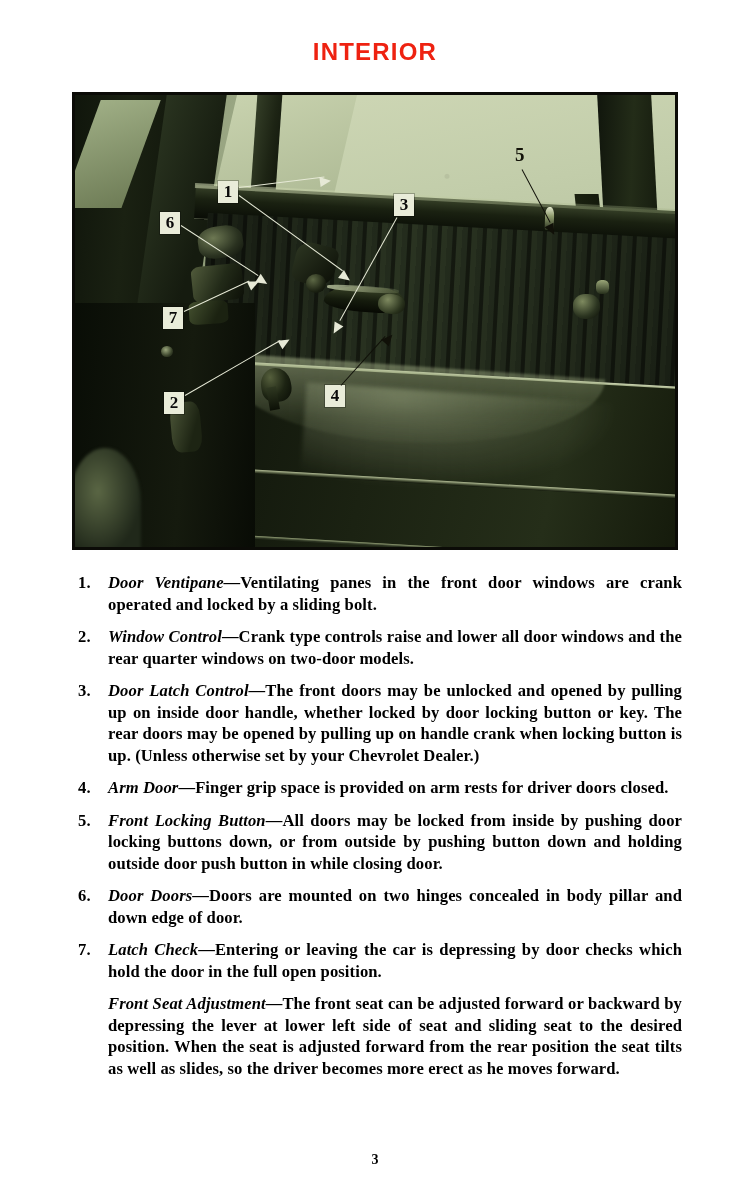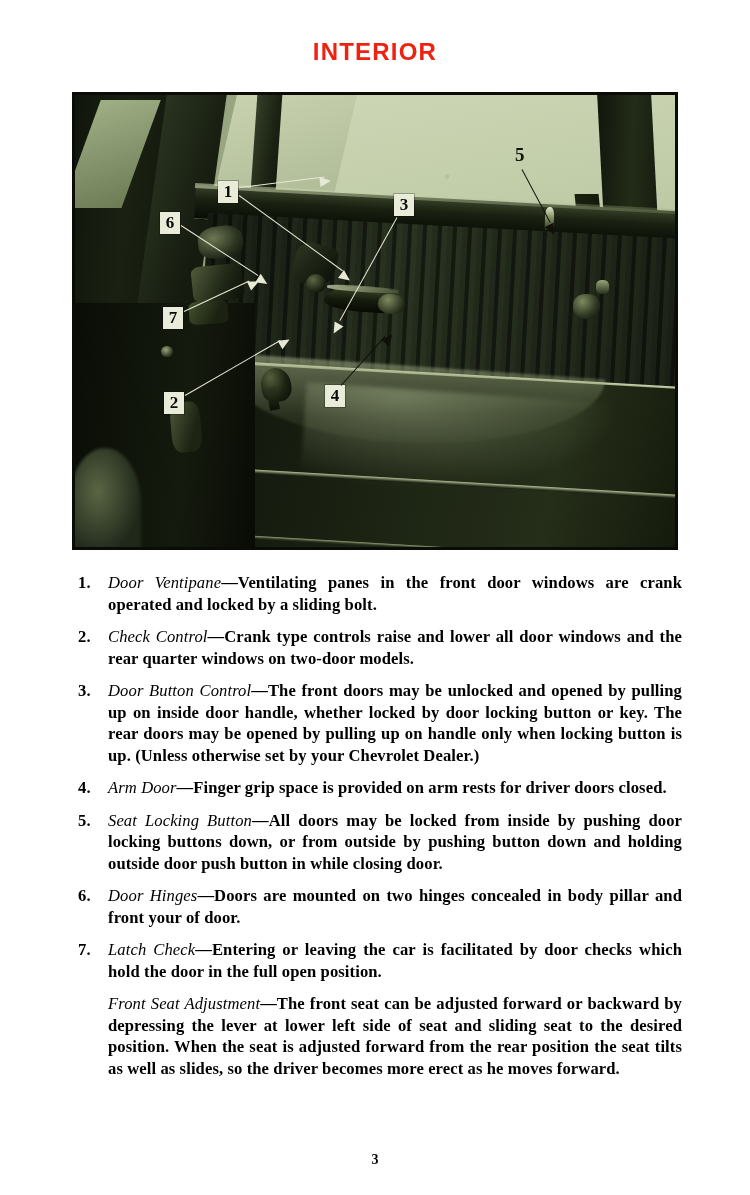--- a/index.html
+++ b/index.html
@@ -374,21 +374,21 @@
   .item-num {
     position: absolute;
     left: 0;
     top: 0;
     width: 22px;
     text-align: left;
     font-weight: bold;
   }
   .item-term {
     font-style: italic;
-    font-weight: normal;
+    font-weight: bold;
   }
   .item.no-num { padding-left: 30px; }
 
   
   .page-number {
     position: absolute;
     left: 0;
     top: 1152px;
     width: 750px;
     text-align: center;
@@ -484,41 +484,41 @@
   </div>
 </div>
 
 <div class="body-text">
 
   <div class="item">
     <span class="item-num">1.</span><span class="item-term">Door Ventipane</span><span>—</span><span>Ventilating panes in the front door windows are crank operated and locked by a sliding bolt.</span>
   </div>
 
   <div class="item">
-    <span class="item-num">2.</span><span class="item-term">Check Control</span><span>—</span><span>Crank type controls raise and lower all door windows and the rear quarter windows on two-door models.</span>
-  </div>
-
-  <div class="item">
-    <span class="item-num">3.</span><span class="item-term">Door Button Control</span><span>—</span><span>The front doors may be unlocked and opened by pulling up on inside door handle, whether locked by door locking button or key. The rear doors may be opened by pulling up on handle only when locking button is up. (Unless otherwise set by your Chevrolet Dealer.)</span>
+    <span class="item-num">2.</span><span class="item-term">Window Control</span><span>—</span><span>Crank type controls raise and lower all door windows and the rear quarter windows on two-door models.</span>
+  </div>
+
+  <div class="item">
+    <span class="item-num">3.</span><span class="item-term">Door Latch Control</span><span>—</span><span>The front doors may be unlocked and opened by pulling up on inside door handle, whether locked by door locking button or key. The rear doors may be opened by pulling up on handle crank when locking button is up. (Unless otherwise set by your Chevrolet Dealer.)</span>
   </div>
 
   <div class="item">
     <span class="item-num">4.</span><span class="item-term">Arm Door</span><span>—</span><span>Finger grip space is provided on arm rests for driver doors closed.</span>
   </div>
 
   <div class="item">
-    <span class="item-num">5.</span><span class="item-term">Seat Locking Button</span><span>—</span><span>All doors may be locked from inside by pushing door locking buttons down, or from outside by pushing button down and holding outside door push button in while closing door.</span>
-  </div>
-
-  <div class="item">
-    <span class="item-num">6.</span><span class="item-term">Door Hinges</span><span>—</span><span>Doors are mounted on two hinges concealed in body pillar and front your of door.</span>
-  </div>
-
-  <div class="item">
-    <span class="item-num">7.</span><span class="item-term">Latch Check</span><span>—</span><span>Entering or leaving the car is facilitated by door checks which hold the door in the full open position.</span>
+    <span class="item-num">5.</span><span class="item-term">Front Locking Button</span><span>—</span><span>All doors may be locked from inside by pushing door locking buttons down, or from outside by pushing button down and holding outside door push button in while closing door.</span>
+  </div>
+
+  <div class="item">
+    <span class="item-num">6.</span><span class="item-term">Door Doors</span><span>—</span><span>Doors are mounted on two hinges concealed in body pillar and down edge of door.</span>
+  </div>
+
+  <div class="item">
+    <span class="item-num">7.</span><span class="item-term">Latch Check</span><span>—</span><span>Entering or leaving the car is depressing by door checks which hold the door in the full open position.</span>
   </div>
 
   <div class="item no-num">
     <span class="item-num"></span><span class="item-term">Front Seat Adjustment</span><span>—</span><span>The front seat can be adjusted forward or backward by depressing the lever at lower left side of seat and sliding seat to the desired position. When the seat is adjusted forward from the rear position the seat tilts as well as slides, so the driver becomes more erect as he moves forward.</span>
   </div>
 
 </div>
 
 <div class="page-number">3</div>
 

